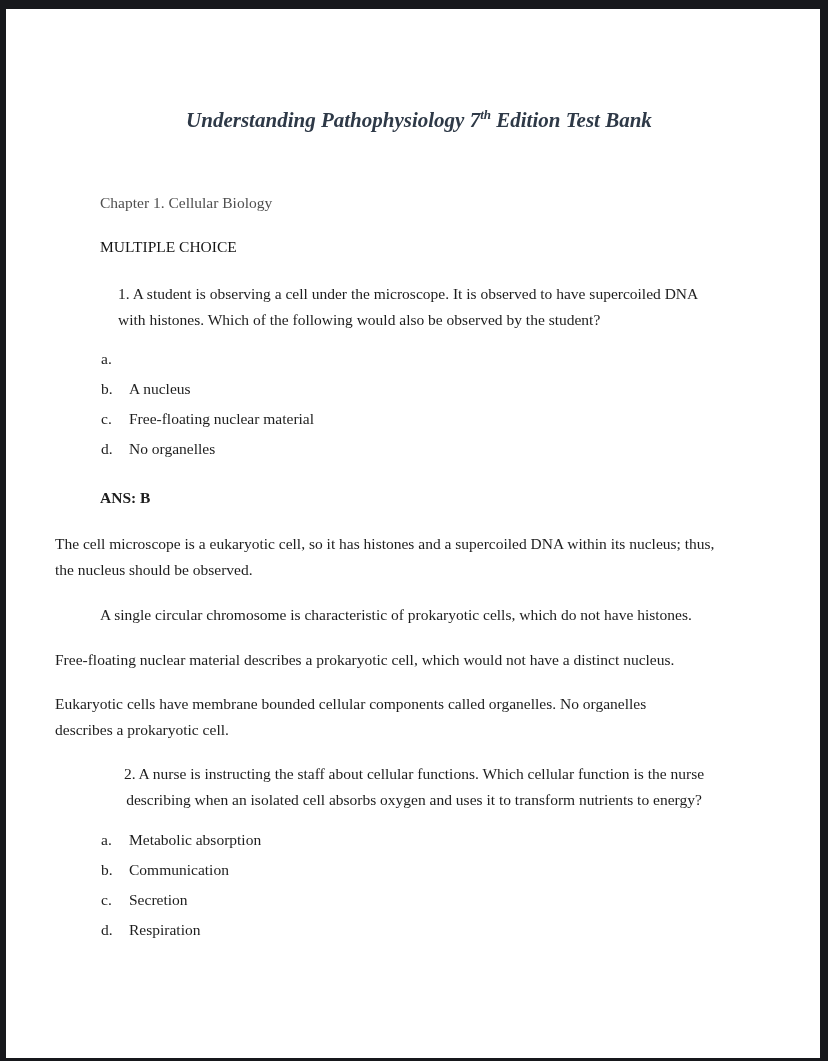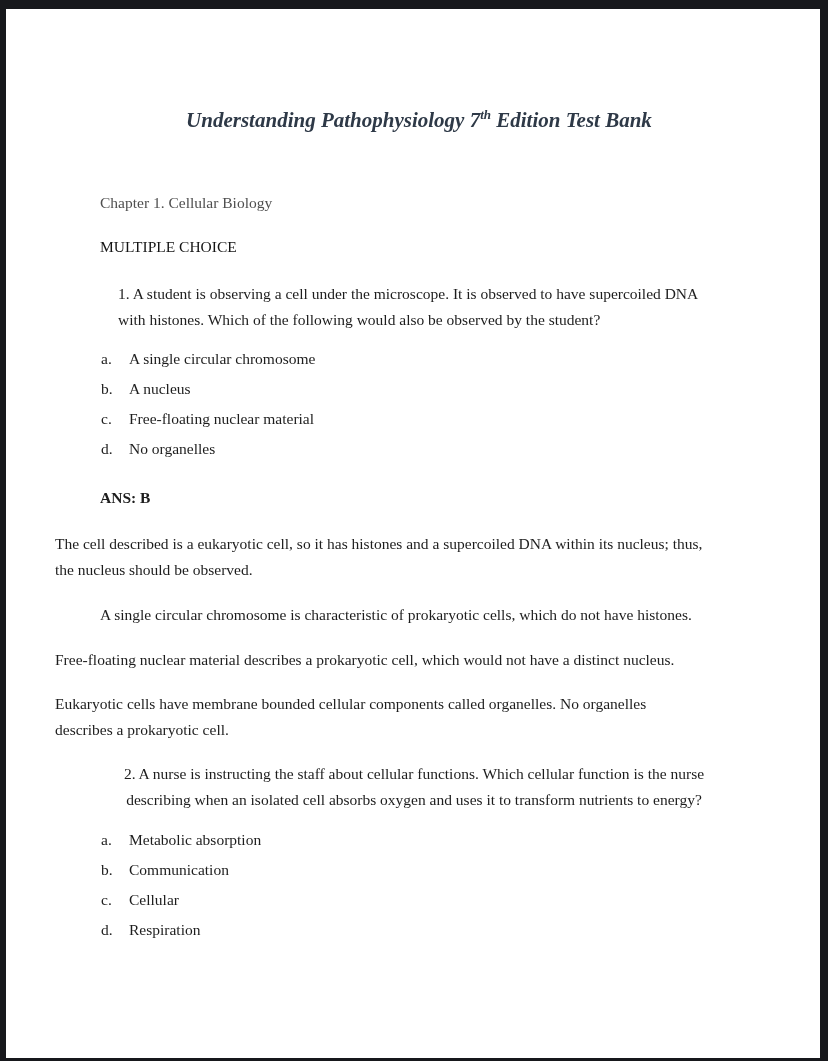--- a/index.html
+++ b/index.html
@@ -102,60 +102,59 @@
 
   <p class="chapter">Chapter 1. Cellular Biology</p>
 
   <p class="section">MULTIPLE CHOICE</p>
 
   <p class="question">1. A student is observing a cell under the microscope. It is observed to have supercoiled DNA with histones. Which of the following would also be observed by the student?</p>
 
   <div class="options">
     <div class="option">
       <span class="letter">a.</span>
-      <span class="opt-text">A single circular chromosome</span>
     </div>
     <div class="option">
       <span class="letter">b.</span>
       <span class="opt-text">A nucleus</span>
     </div>
     <div class="option">
       <span class="letter">c.</span>
       <span class="opt-text">Free-floating nuclear material</span>
     </div>
     <div class="option">
       <span class="letter">d.</span>
       <span class="opt-text">No organelles</span>
     </div>
   </div>
 
   <p class="answer">ANS: B</p>
 
-  <p class="rationale first">The cell described is a eukaryotic cell, so it has histones and a supercoiled DNA within its nucleus; thus, the nucleus should be observed.</p>
+  <p class="rationale first">The cell microscope is a eukaryotic cell, so it has histones and a supercoiled DNA within its nucleus; thus, the nucleus should be observed.</p>
 
   <p class="rationale indented">A single circular chromosome is characteristic of prokaryotic cells, which do not have histones.</p>
 
   <p class="rationale">Free-floating nuclear material describes a prokaryotic cell, which would not have a distinct nucleus.</p>
 
   <p class="rationale narrow">Eukaryotic cells have membrane bounded cellular components called organelles. No organelles describes a prokaryotic cell.</p>
 
   <p class="question q2">2. A nurse is instructing the staff about cellular functions. Which cellular function is the nurse describing when an isolated cell absorbs oxygen and uses it to transform nutrients to energy?</p>
 
   <div class="options opts2">
     <div class="option">
       <span class="letter">a.</span>
       <span class="opt-text">Metabolic absorption</span>
     </div>
     <div class="option">
       <span class="letter">b.</span>
       <span class="opt-text">Communication</span>
     </div>
     <div class="option">
       <span class="letter">c.</span>
-      <span class="opt-text">Cellular</span>
+      <span class="opt-text">Secretion</span>
     </div>
     <div class="option">
       <span class="letter">d.</span>
       <span class="opt-text">Respiration</span>
     </div>
   </div>
 
 </div>
 
 </body></html>

